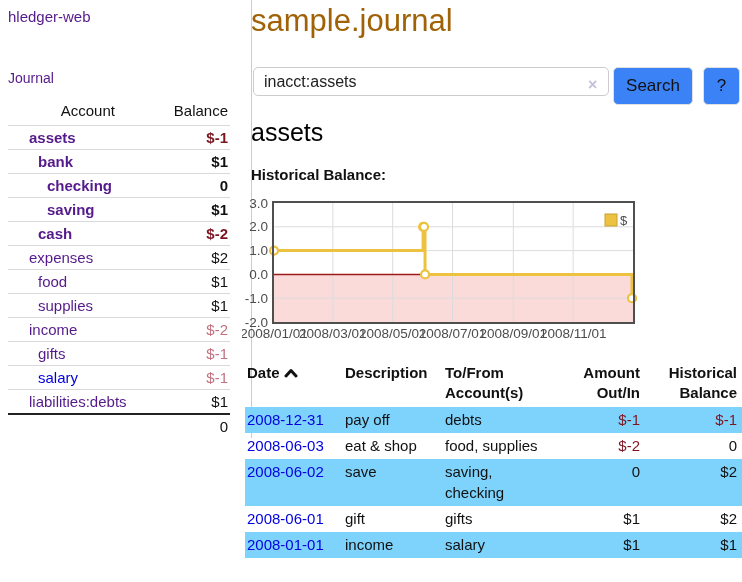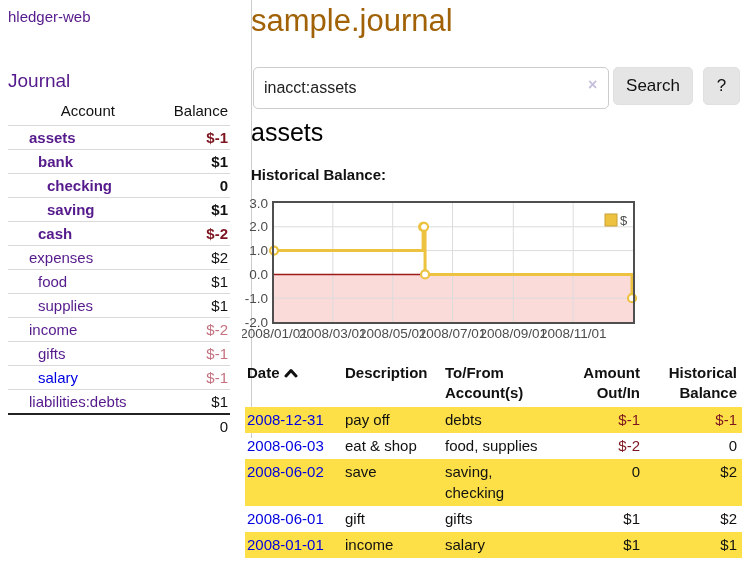--- a/index.html
+++ b/index.html
@@ -3,60 +3,60 @@
 <meta charset="utf-8">
 <style>
   html,body{margin:0;padding:0;background:#fff;}
   .container{position:relative;width:742px;height:582px;background:#fff;overflow:hidden;
              font-family:"Liberation Sans",sans-serif;color:#111;}
   a{text-decoration:none;}
 
   
   .sidebar{position:absolute;left:0;top:0;width:252px;height:438px;border-right:1px solid #ccc;box-sizing:border-box;}
   .brand{position:absolute;left:8px;top:8px;font-size:15px;color:#551a8b;}
-  .nav-journal{position:absolute;left:8px;top:70px;font-size:19px;color:#551a8b;}
+  .nav-journal{position:absolute;left:8px;top:70px;font-size:14px;color:#551a8b;}
   .acct-table{position:absolute;left:8px;top:98px;width:222px;border-collapse:collapse;font-size:15px;}
   .acct-table th{font-weight:normal;padding:4px 0 6px 0;}
   .acct-h-name{text-align:center;padding-left:9px !important;}
   .acct-h-bal{text-align:right;padding-right:2px !important;}
   .acct-table td{border-top:1px solid #d9d9d9;padding:3px 0;line-height:17px;}
   .acct-bal{text-align:right;padding-right:2px !important;color:#111;}
   .bold td,.bold a{font-weight:bold;}
   .acct-link{color:#551a8b;}
   .acct-link.unvisited{color:#0000e0;}
   .neg-strong{color:#7d1520;}
   .neg-soft{color:#c4717f;}
   .total-row td{border-top:2px solid #222 !important;text-align:right;padding-right:2px;}
 
   
   .page-title{position:absolute;left:251px;top:2px;font-size:31px;font-weight:normal;line-height:38px;margin:0;color:#a16207;}
-  .search-input{position:absolute;left:253px;top:67px;width:356px;height:42px;box-sizing:border-box;
+  .search-input{position:absolute;left:253px;top:67px;width:356px;height:29px;box-sizing:border-box;
                 border:1px solid #ccc;border-radius:5px;font-size:16px;padding:0 28px 0 10px;color:#222;
                 font-family:"Liberation Sans",sans-serif;outline:none;}
   .search-clear{position:absolute;left:588px;top:76px;color:#c6bfdc;font-weight:bold;font-size:16px;cursor:pointer;line-height:18px;}
-  .btn{position:absolute;top:67px;height:38px;background:#e5e5e5;border:1px solid #e0e0e0;border-radius:5px;
+  .btn{position:absolute;top:67px;height:38px;background:#3b82f6;border:1px solid #e0e0e0;border-radius:5px;
        font-size:17px;color:#111;font-family:"Liberation Sans",sans-serif;cursor:pointer;}
   .btn-search{left:613px;width:80px;}
   .btn-help{left:703px;width:37px;}
 
   
   .acct-heading{position:absolute;left:251px;top:116px;font-size:25px;font-weight:normal;margin:0;line-height:32px;color:#000;}
   .chart-label{position:absolute;left:251px;top:166px;font-size:15px;font-weight:bold;text-align:center;}
   .chart-wrap{position:absolute;left:242px;top:196px;width:500px;height:150px;}
   .chart-wrap svg{font-family:"Liberation Sans",sans-serif;}
 
   
   .txn-table{position:absolute;left:245px;top:360px;width:497px;border-collapse:collapse;font-size:15px;table-layout:fixed;}
   .txn-table th{font-weight:bold;vertical-align:top;text-align:left;padding:3px 0 4px 2px;line-height:20px;}
   .txn-table th.right{text-align:right;padding-right:0;}
   .txn-table th.right-pad{text-align:right;padding-right:5px;}
   .txn-table td{vertical-align:top;padding:2px 0 3px 2px;line-height:21px;}
   .txn-table td.right{text-align:right;padding-right:0;}
   .txn-table td.right-pad{text-align:right;padding-right:5px;}
-  .odd-green{background:#fde047;}
+  .odd-green{background:#7dd3fc;}
   .date-link{color:#0000e0;}
   .neg{color:#7d1520;}
   .sort-icon{display:inline-block;vertical-align:-1px;margin-left:4px;}
 </style>
 </head>
 <body>
 
 <div class="container">
 
   <div class="sidebar">

